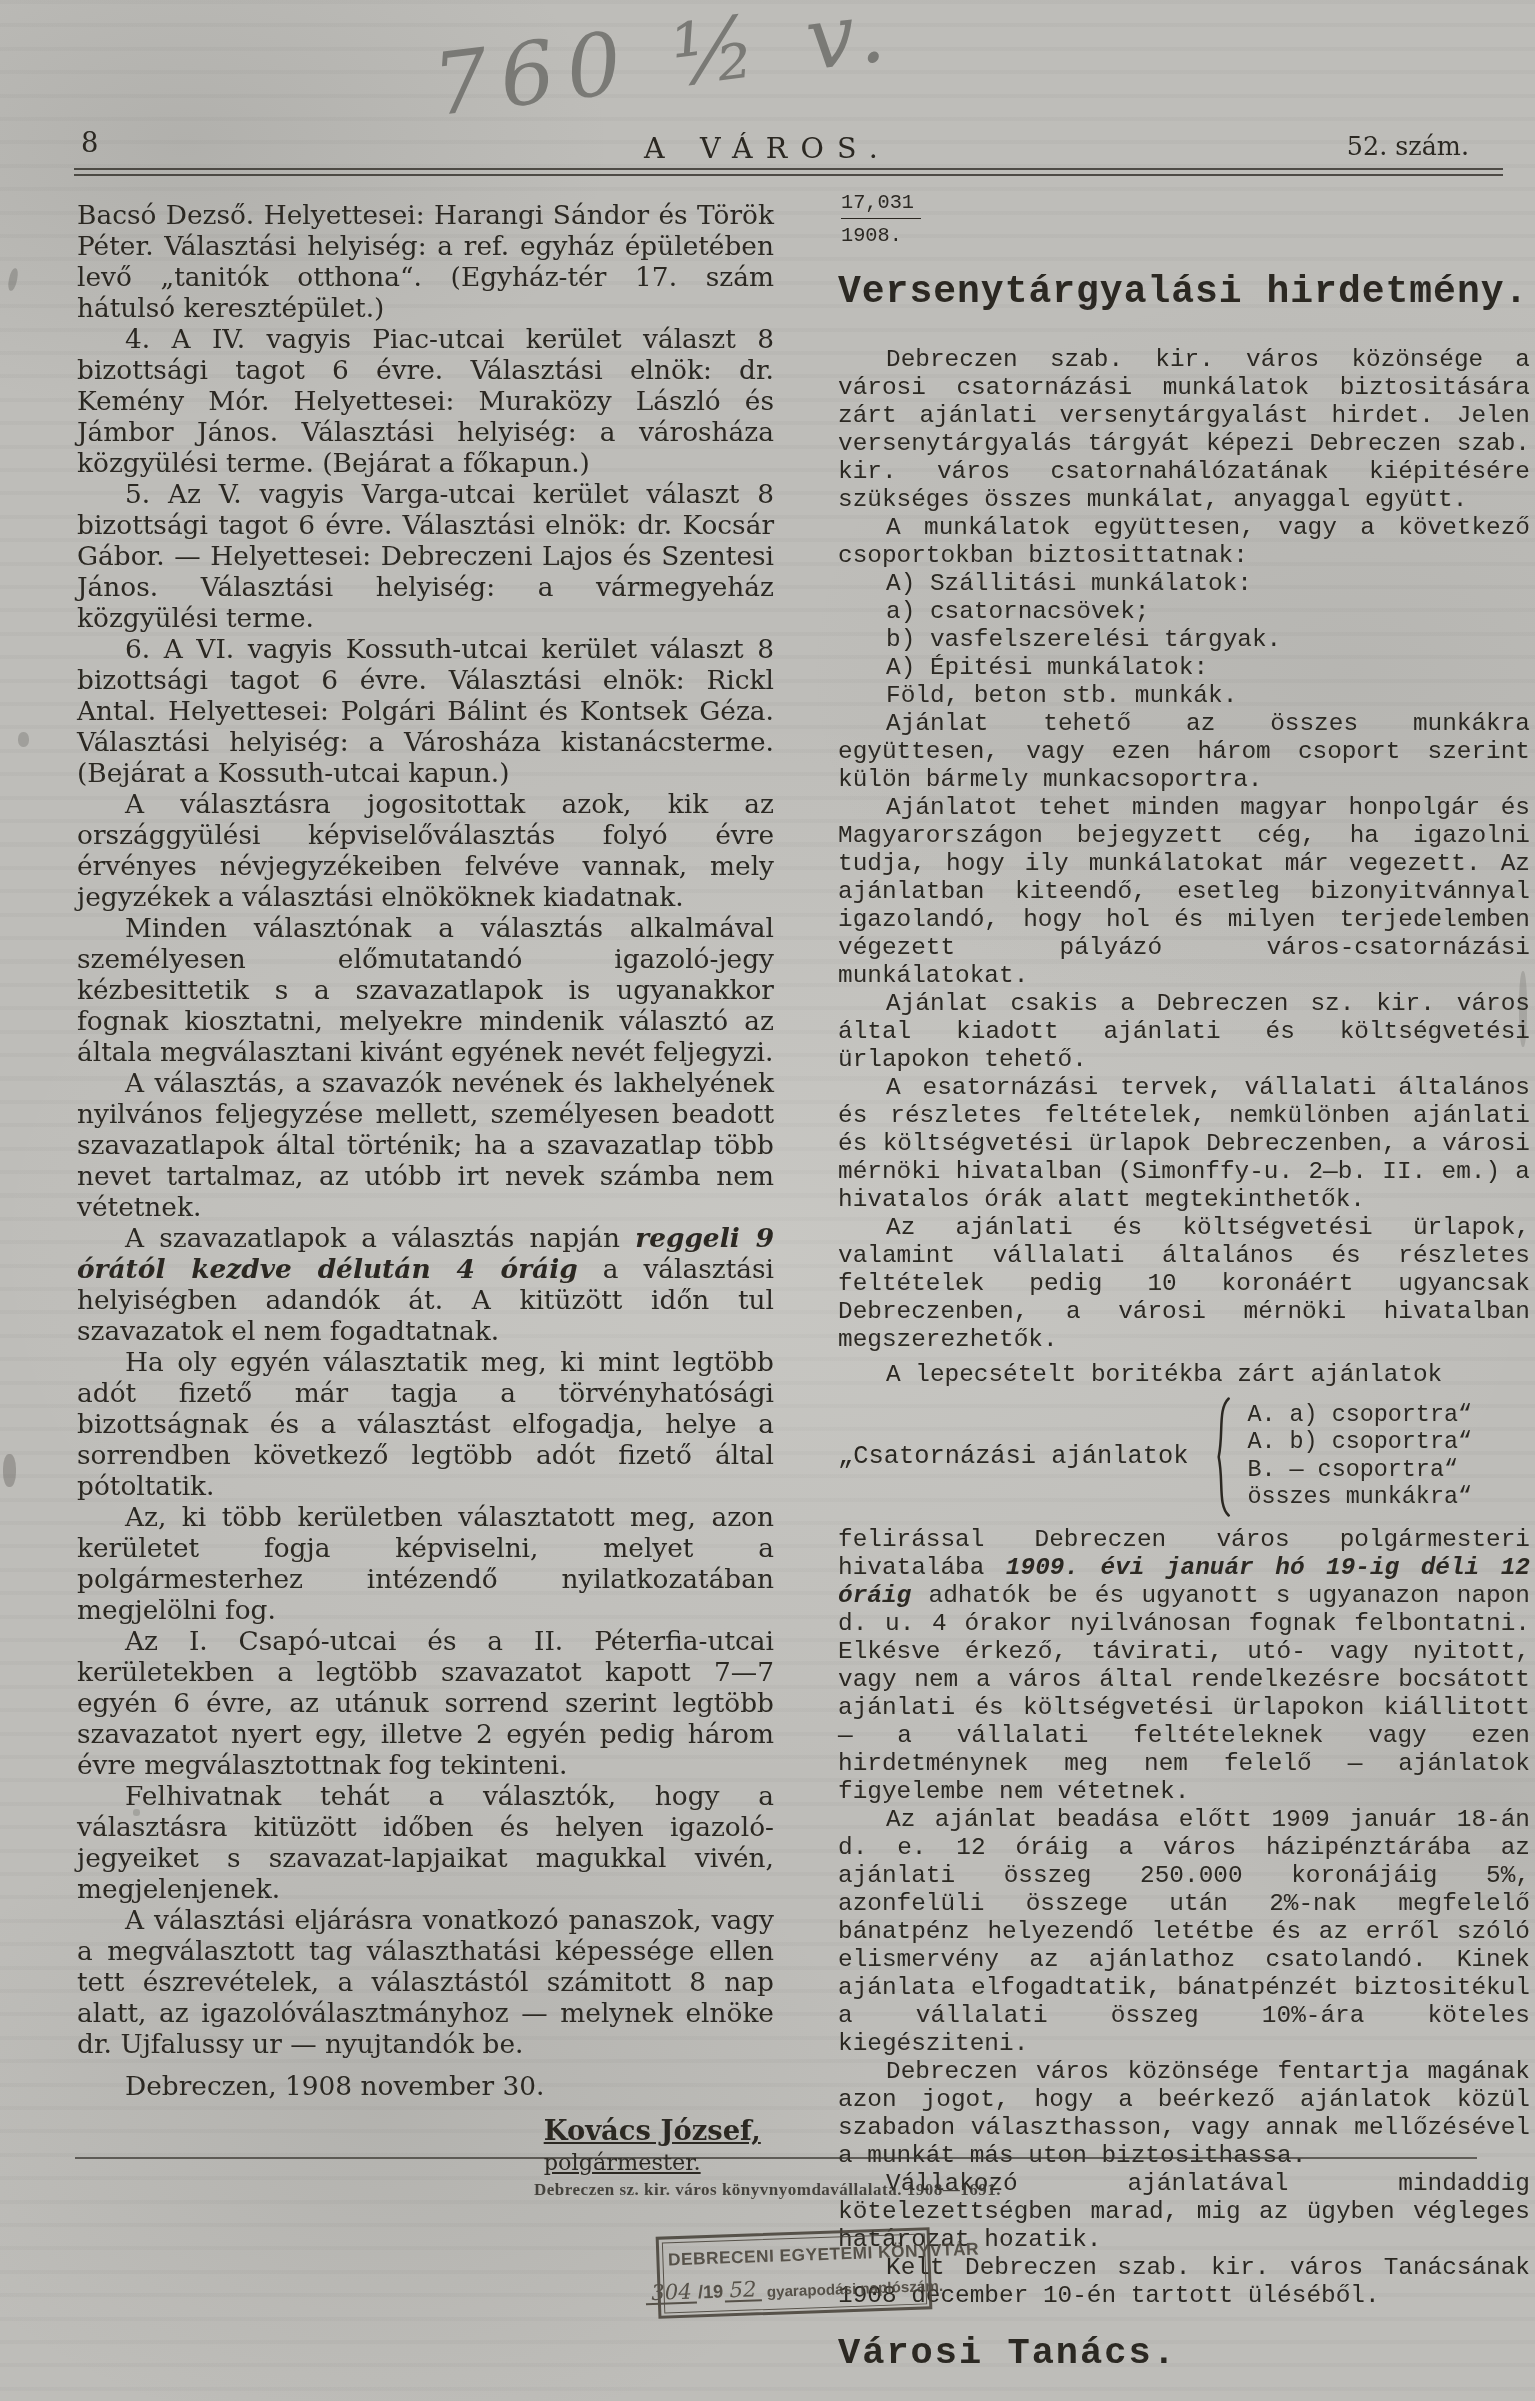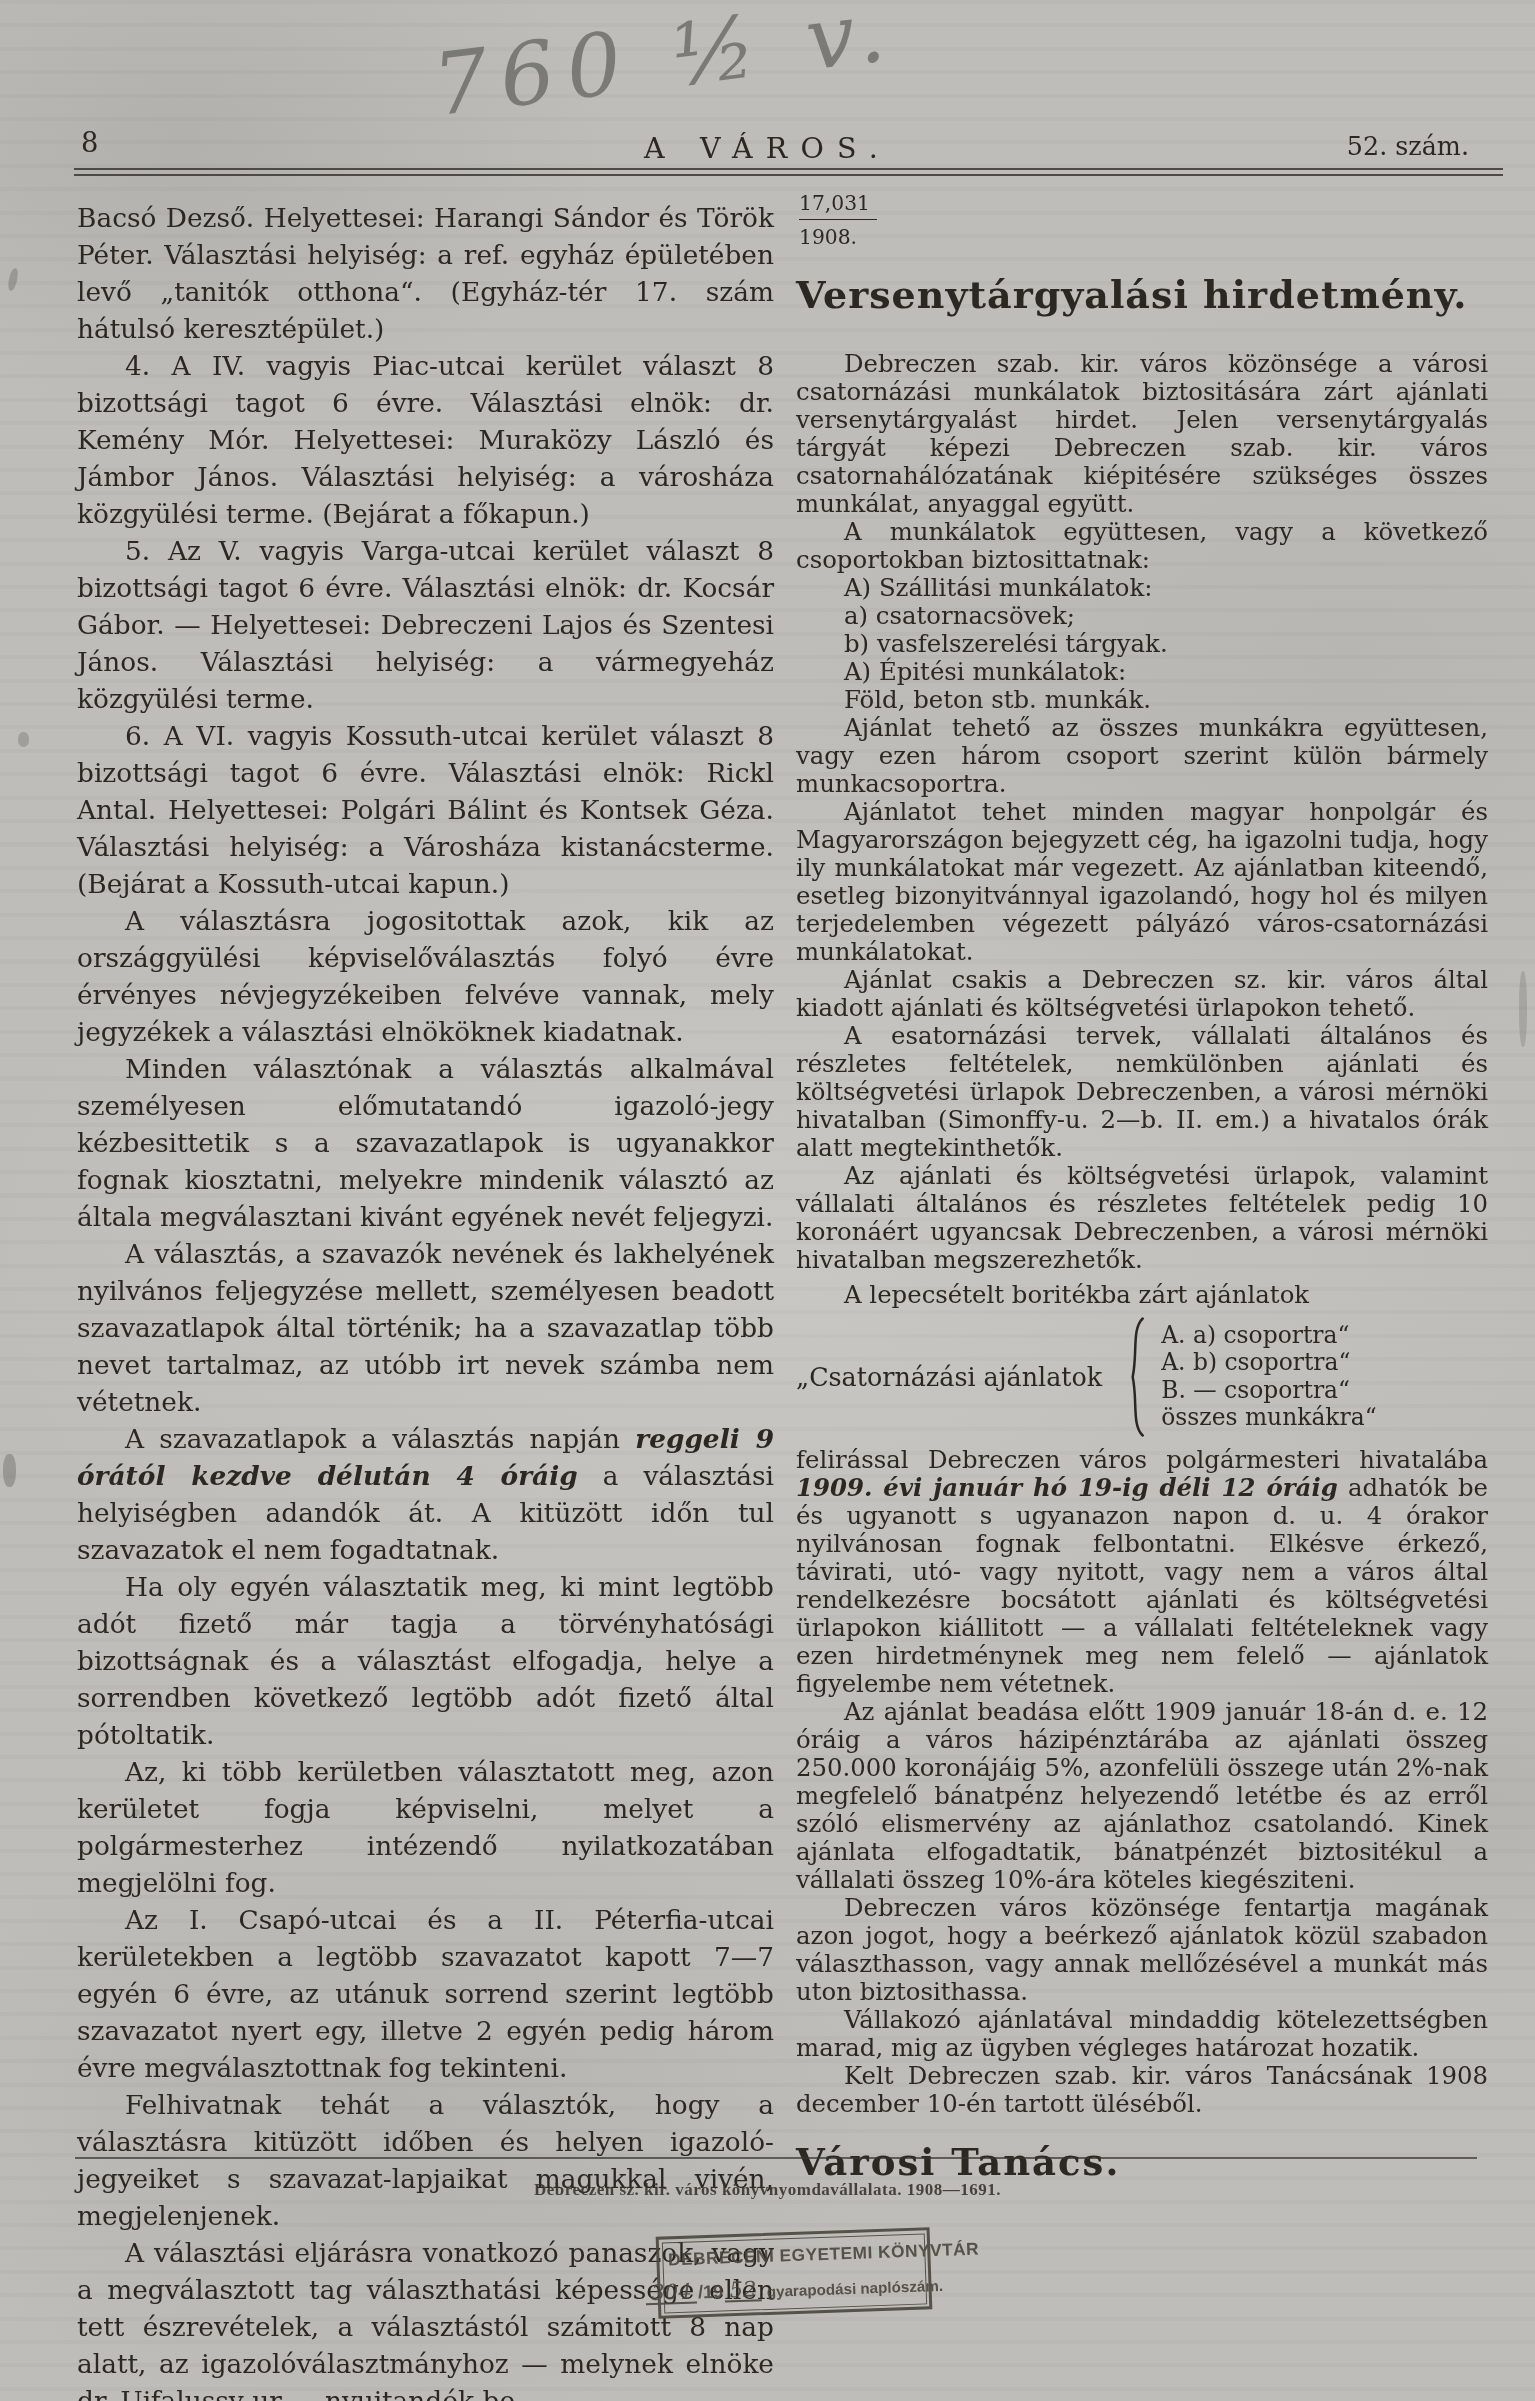--- a/index.html
+++ b/index.html
@@ -29,22 +29,22 @@
   }
   .pagenum{position:absolute; left:81px; top:127px; font-size:27.4px;}
   .masthead{position:absolute; left:0; right:0; top:132px; text-align:center; font-size:28.5px; letter-spacing:13.2px;}
   .issue{position:absolute; right:66px; top:131px; font-size:25.4px;text-align:center;}
   .double-rule{
     position:absolute; left:74px; top:168px; width:1429px; height:4.1px;
     border-top:2.5px solid #36332d; border-bottom:2px solid #36332d; opacity:.82;
   }
   .col{position:absolute;}
   .col-left{left:77px; top:199px; width:697px;}
-  .col-right{left:796px; top:191px; width:692px;}
-  .par{margin:0; text-align:justify; text-indent:48px; font-size:26.4px; line-height:37px;}
+  .col-right{left:838px; top:191px; width:692px;font-family:Liberation Mono, monospace;}
+  .par{margin:0; text-align:justify; text-indent:48px; font-size:26.4px; line-height:31px;}
   .col-right .par{font-size:24.4px; line-height:28px;}
   .noind{text-indent:0;}
   .bi{font-style:italic; font-weight:bold;}
   .ref{margin:0 0 22.4px 3px;}
   .ref-num{display:inline-block; font-size:20.3px; border-bottom:1.5px solid #2b2822; padding:0 7.1px 4.1px 0; min-width:61px;}
   .ref-year{font-size:20.3px; margin-top:5.1px;}
   .heading{font-size:38px; font-weight:bold; margin:13.2px 0 33px 0; letter-spacing:1px;}
   .envelope{display:flex; align-items:center; margin:8.1px 0 9.1px 0;}
   .env-label{flex:0 0 auto; font-size:25.4px; white-space:nowrap;}
   .env-brace{flex:0 0 auto; width:23.4px; height:120px; margin:0 13.2px 0 22.4px;}

